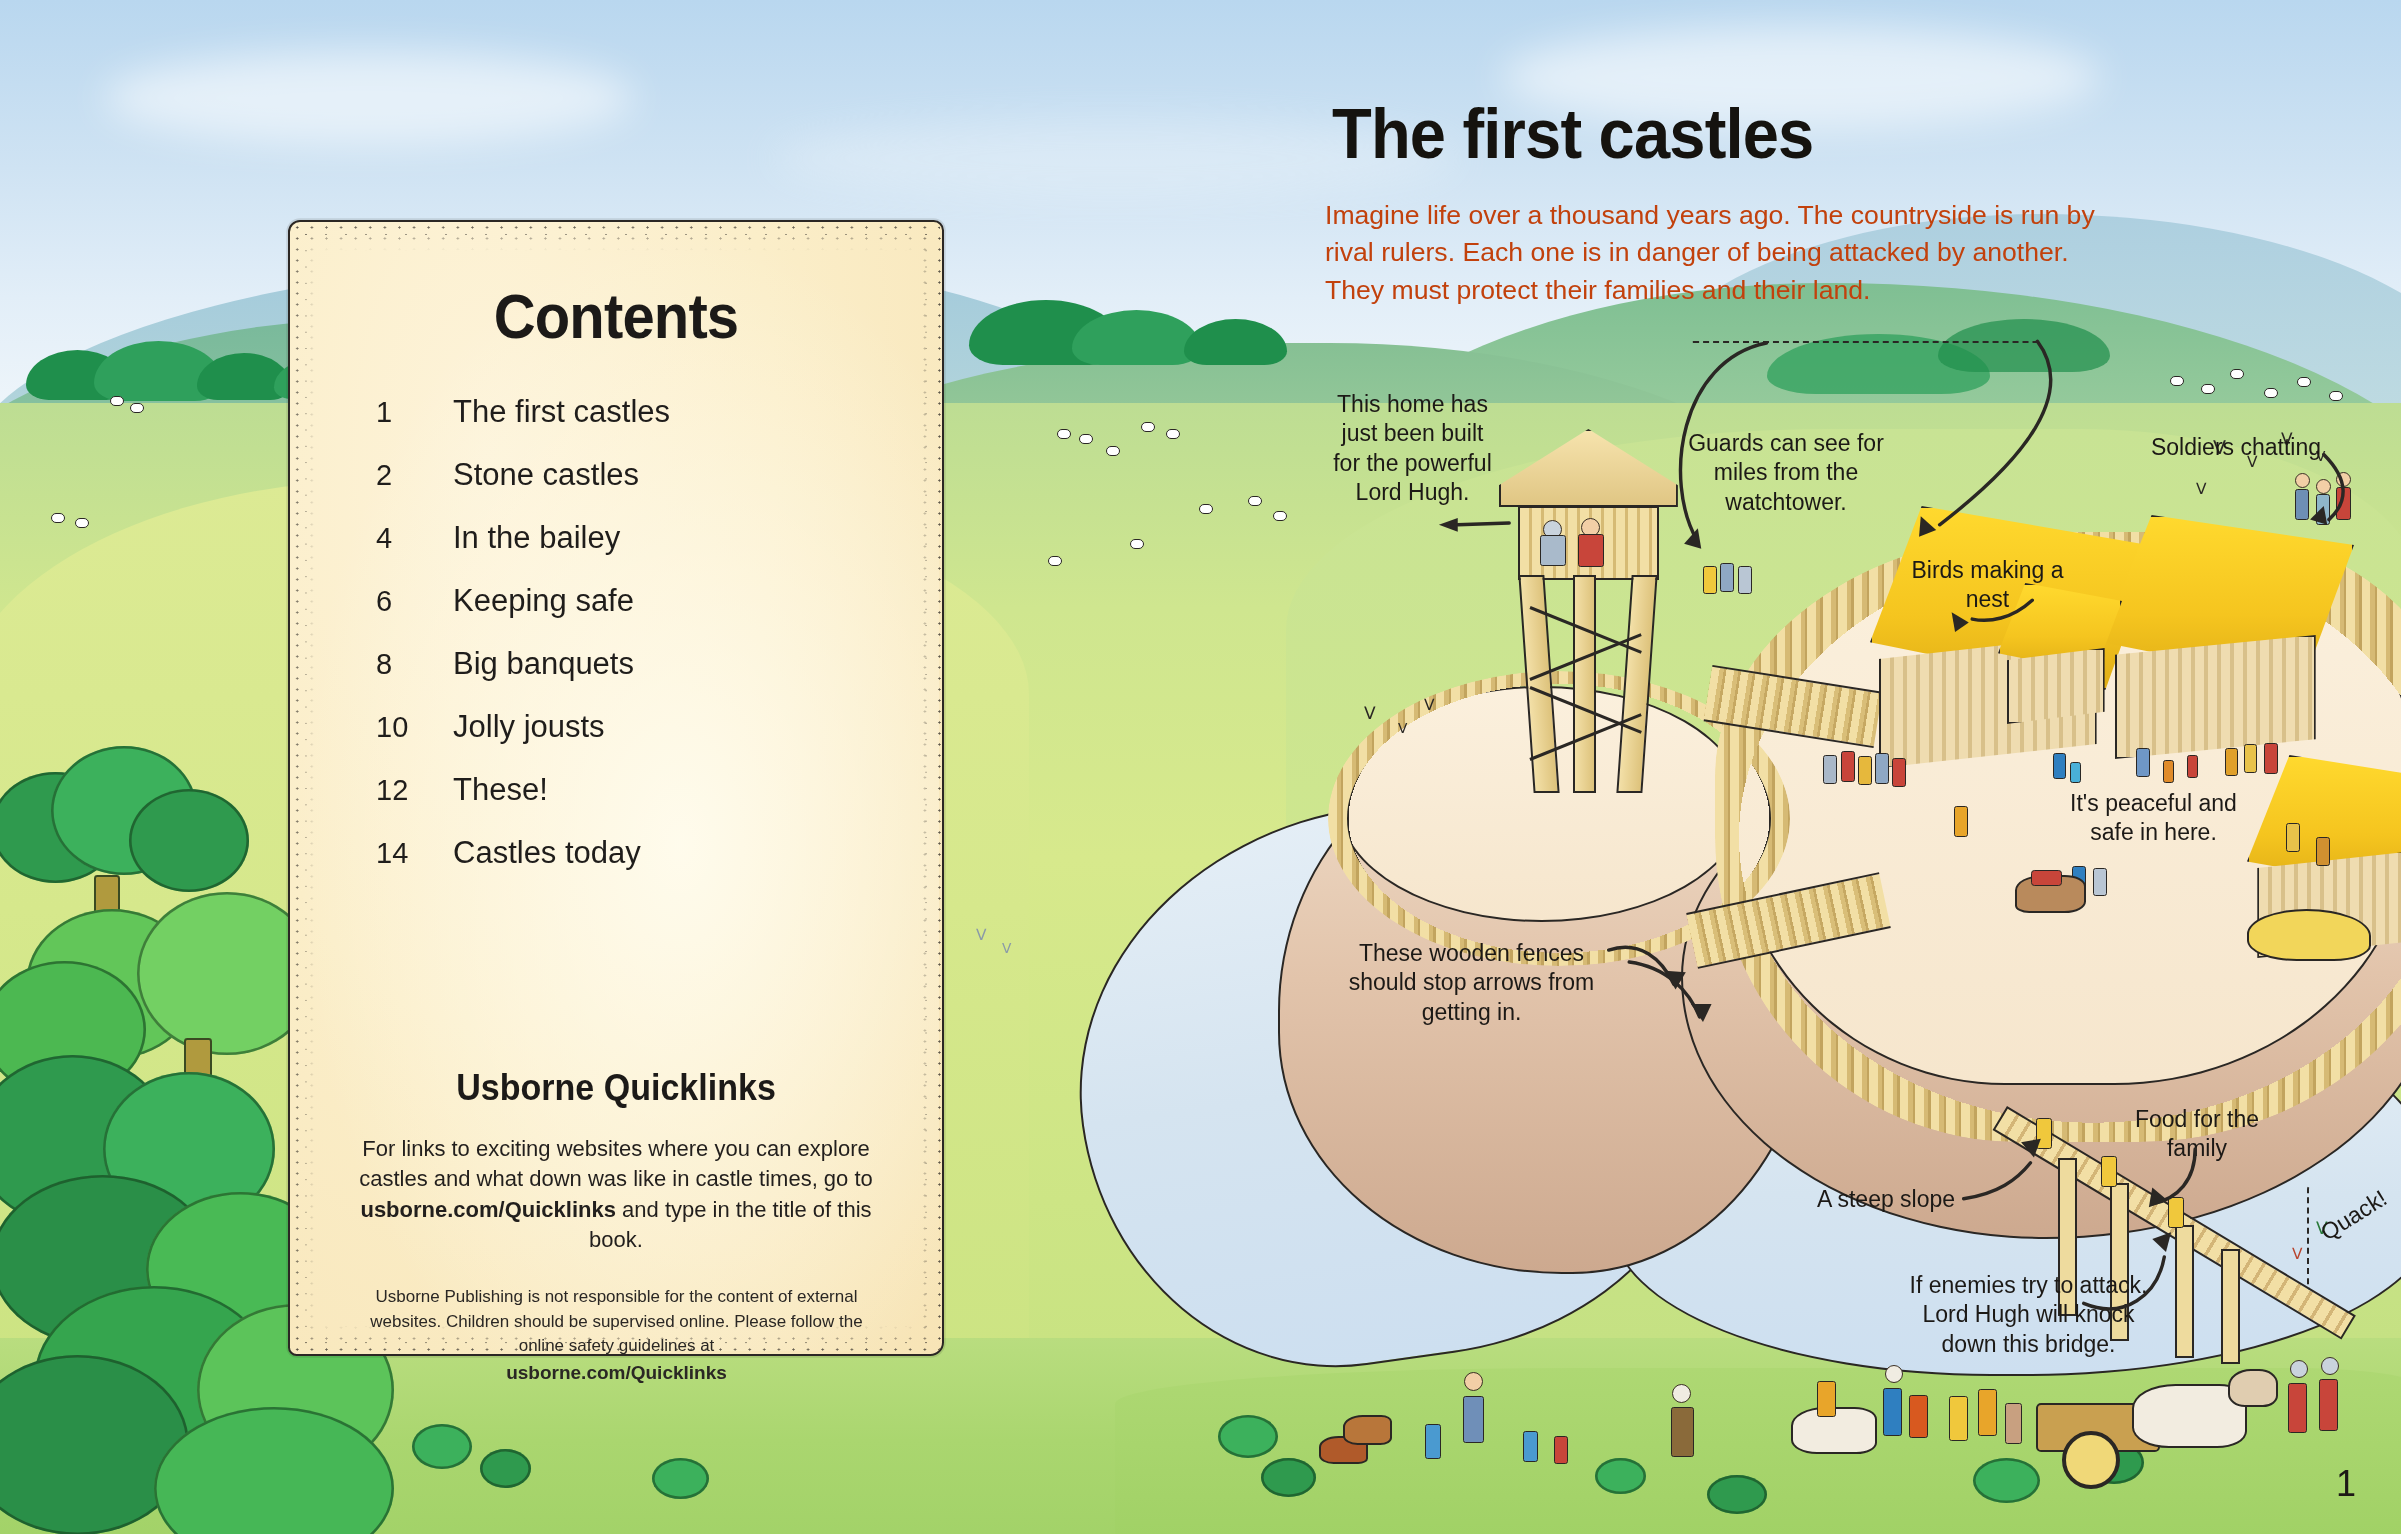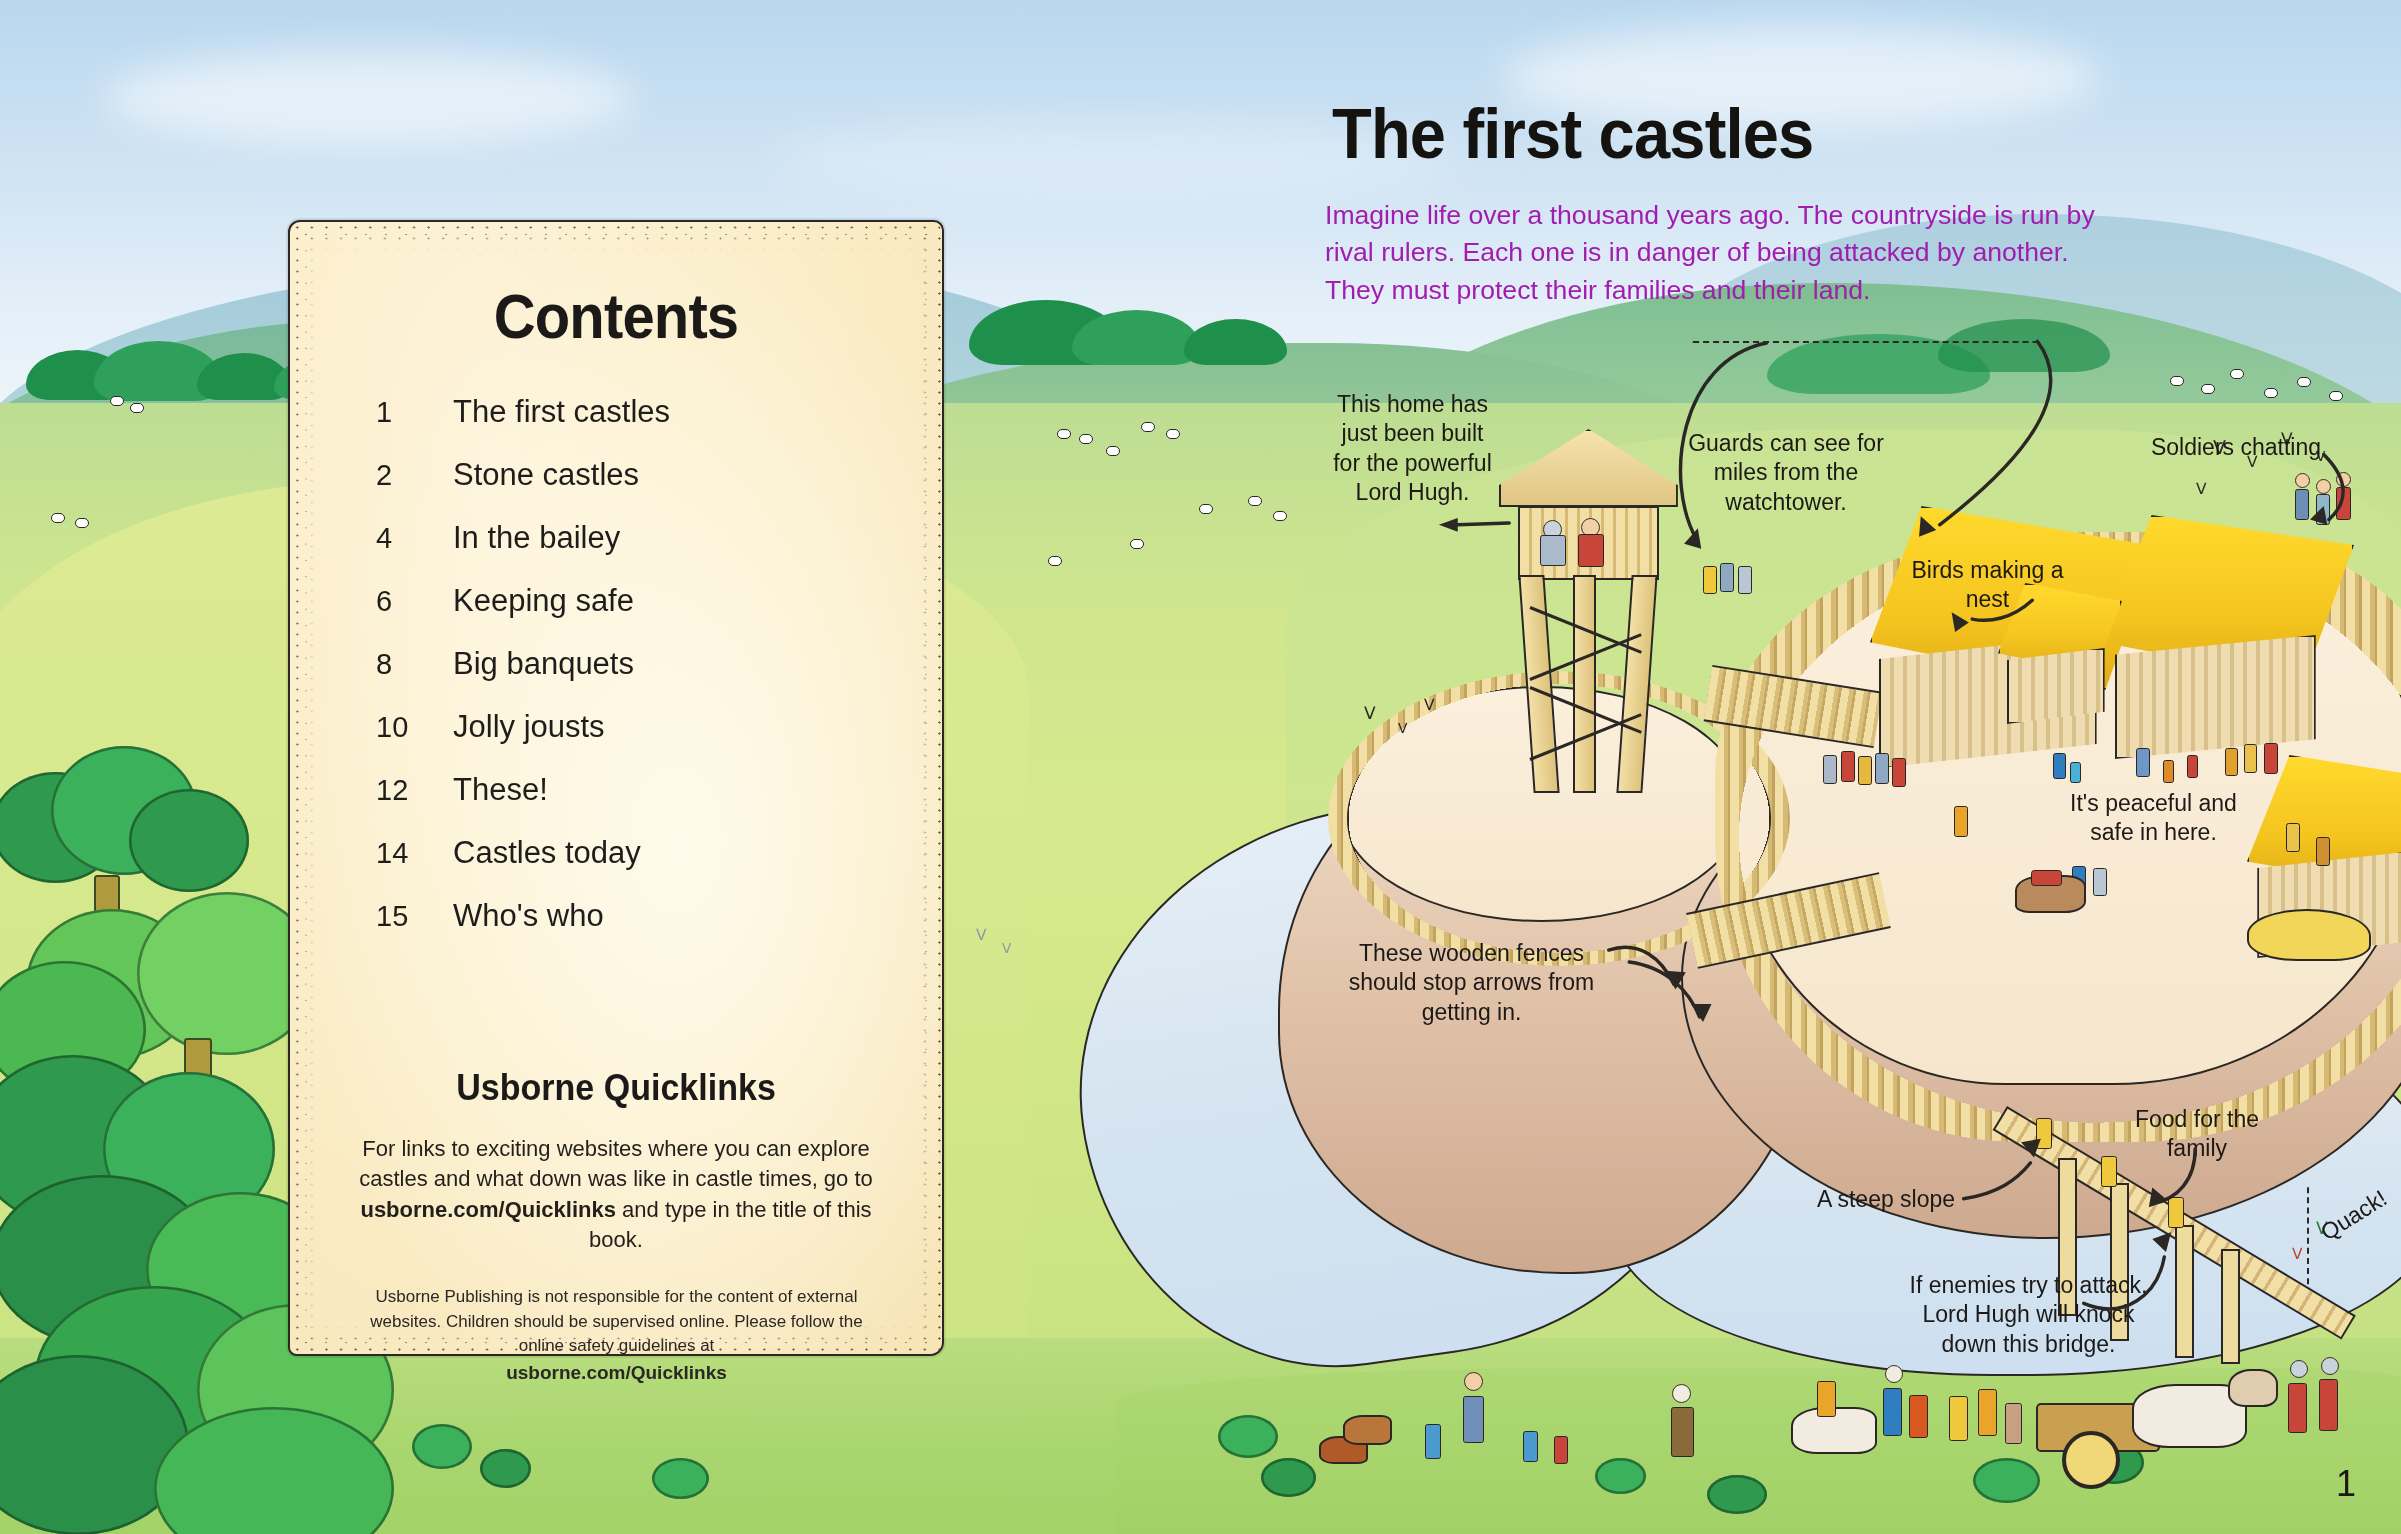--- a/index.html
+++ b/index.html
@@ -177,21 +177,21 @@
   }
 
   
   #page-title{
     position:absolute;left:1332px;top:47px;
     font-size:70px;font-weight:bold;color:#15130f;
     letter-spacing:-0.9px;transform:scaleX(.93);transform-origin:left top;
   }
   #intro-text{
     position:absolute;left:1325px;top:170px;width:789px;
-    font-size:26.6px;line-height:1.42;color:#a21caf;
+    font-size:26.6px;line-height:1.42;color:#c2410c;
   }
 
   
   .ann{
     position:absolute;color:#1c1916;font-size:23px;line-height:1.28;
     text-align:center;
   }
   .ann.l{text-align:left;}
 
   
@@ -547,24 +547,20 @@
           <span class="toc-num">10</span>
           <span class="toc-label">Jolly jousts</span>
         </div>
         <div class="toc-row">
           <span class="toc-num">12</span>
           <span class="toc-label">These!</span>
         </div>
         <div class="toc-row">
           <span class="toc-num">14</span>
           <span class="toc-label">Castles today</span>
-        </div>
-        <div class="toc-row">
-          <span class="toc-num">15</span>
-          <span class="toc-label">Who's who</span>
         </div>
       </div>
 
     <div id="quicklinks-title">Usborne Quicklinks</div>
 
     <div id="quicklinks-body">
       <span>For links to exciting websites where you can explore castles and what down was like in castle times, go to </span><b>usborne.com/Quicklinks</b><span> and type in the title of this book.</span>
     </div>
 
     <div id="quicklinks-note">

